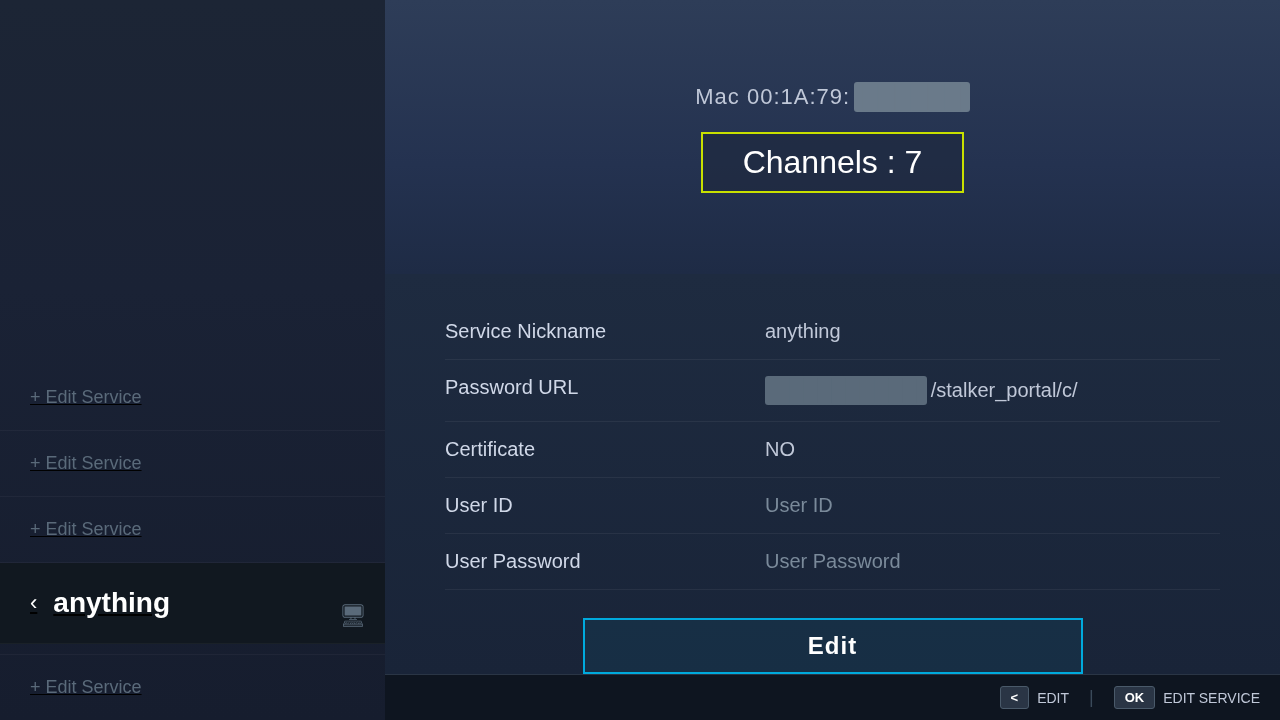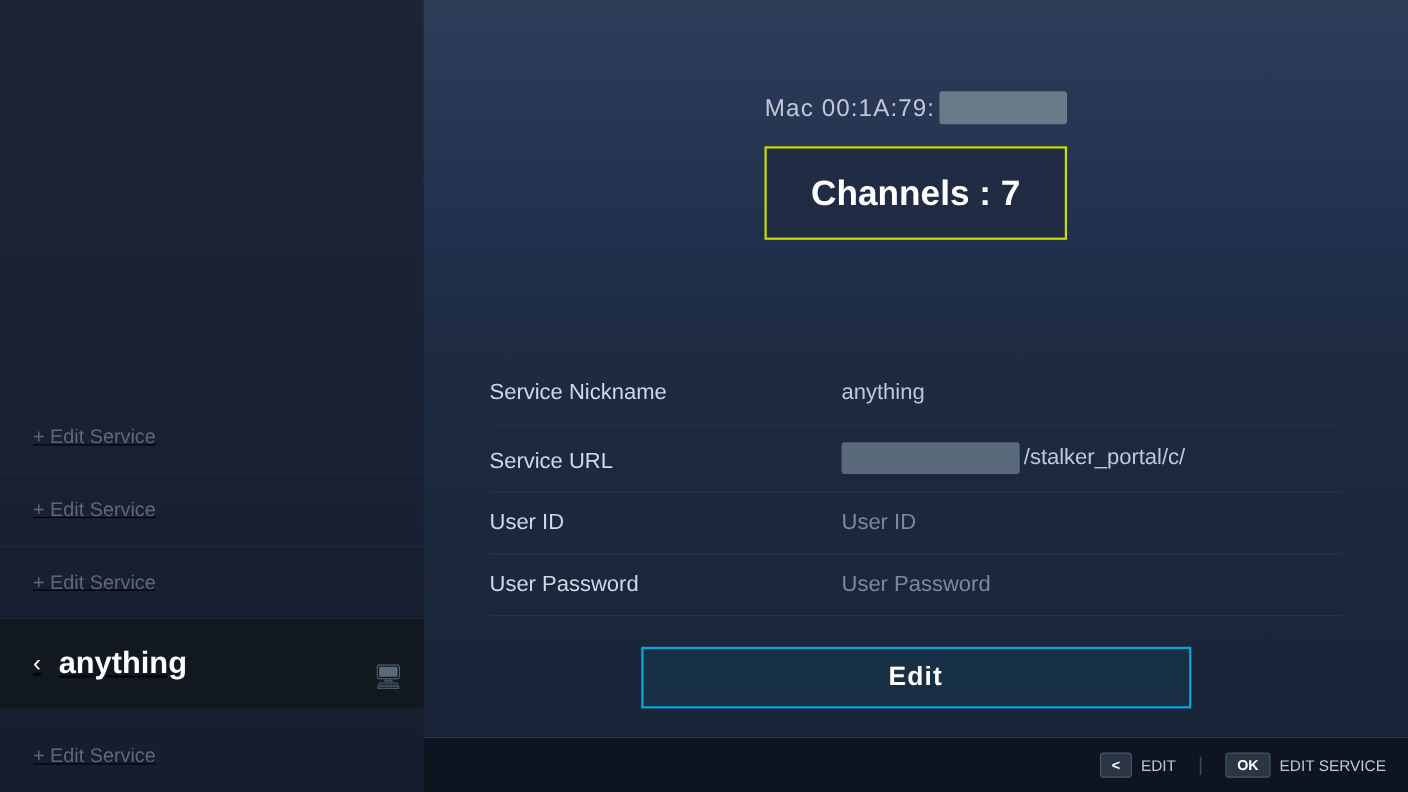--- a/index.html
+++ b/index.html
@@ -140,37 +140,37 @@
       display: inline-block;
       background: #6a7a8a;
       color: #6a7a8a;
       border-radius: 3px;
       padding: 2px 8px;
       margin-left: 4px;
     }
 
     .channels-badge {
       border: 2.5px solid #c8e000;
-      padding: 22px 40px;
+      padding: 10px 40px;
       font-size: 32px;
-      font-weight: 700;
+      font-weight: 400;
       color: #ffffff;
       background: rgba(30, 40, 60, 0.6);
     }
 
     
     .form-area {
       flex: 1;
       padding: 30px 60px 0 60px;
       background: linear-gradient(180deg, #1e2b40 0%, #192438 100%);
     }
 
     .form-row {
       display: flex;
-      align-items: flex-end;
+      align-items: flex-start;
       padding: 16px 0;
       border-bottom: 1px solid rgba(255,255,255,0.06);
     }
 
     .form-label {
       width: 320px;
       font-size: 20px;
       color: #d0d8e8;
       font-weight: 400;
     }
@@ -291,26 +291,30 @@
     </div>
 
     <div class="form-area">
 
       <div class="form-row">
         <span class="form-label">Service Nickname</span>
         <span class="form-value">anything</span>
       </div>
 
       <div class="form-row">
-        <span class="form-label">Service URL</span>
+        <span class="form-label">Password URL</span>
         <span class="form-value">
           <span class="form-value-input">██████████</span><span>/stalker_portal/c/</span>
         </span>
       </div>
 
+      <div class="form-row">
+        <span class="form-label">Certificate</span>
+        <span class="form-value">NO</span>
+      </div>
 
       <div class="form-row">
         <span class="form-label">User ID</span>
         <span class="form-value" style="color:#7a8a9a;">User ID</span>
       </div>
 
       <div class="form-row">
         <span class="form-label">User Password</span>
         <span class="form-value" style="color:#7a8a9a;">User Password</span>
       </div>

